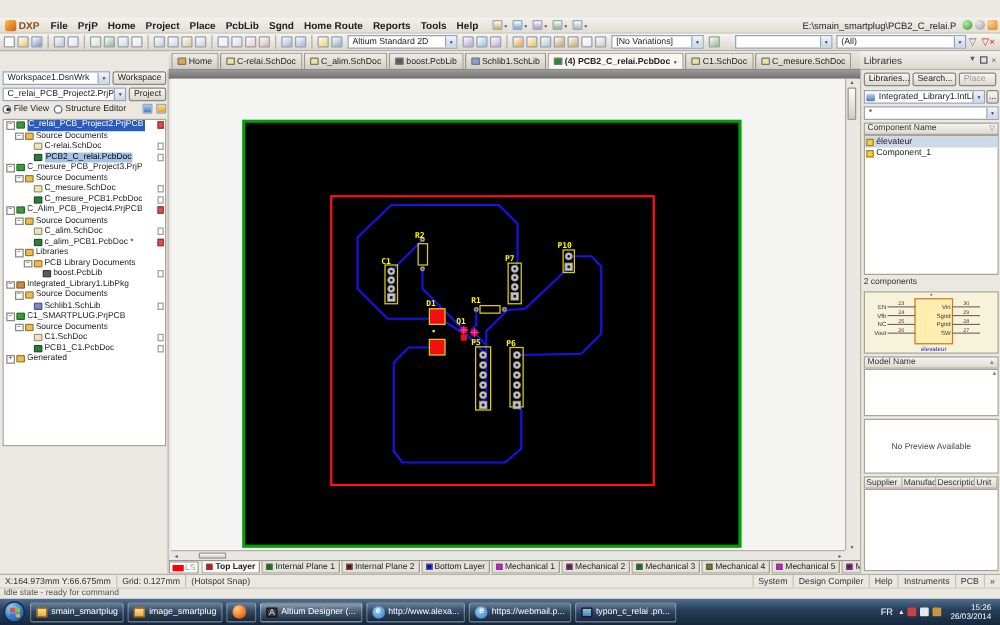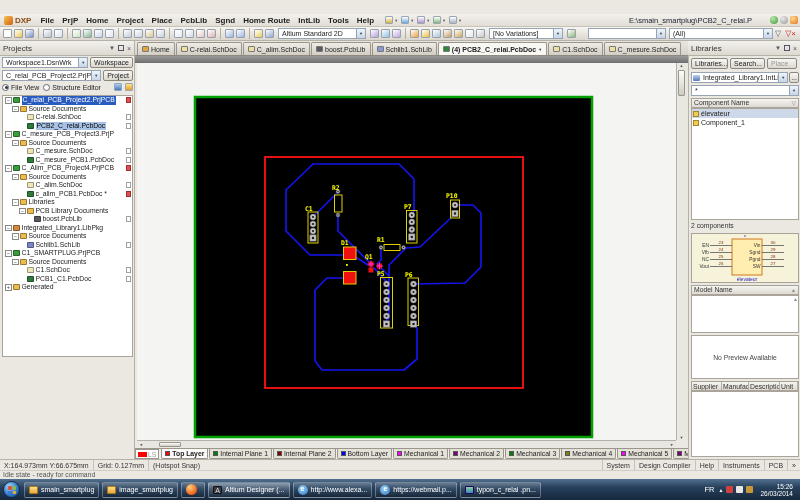--- a/index.html
+++ b/index.html
@@ -17,21 +17,21 @@
   .winbtn.close{background:linear-gradient(#f0a090,#c43c2c);color:#fff;width:28px;}
   
   #menubar{left:0;top:14px;width:800px;height:13px;background:linear-gradient(#f3f1ec,#e2ded6);
     border-bottom:1px solid #c6c2b8;display:flex;align-items:center;padding:0 2px;}
   .dxpicon{width:9px;height:9px;border-radius:2px;background:linear-gradient(135deg,#f8c050,#d06010);margin:0 2px;}
   .menu-dxp{color:#8a4a10;font-weight:bold;margin-right:5px;}
   .menu-item{padding:1px 4px;color:#222;cursor:default;}
   .mini-ico{width:8px;height:8px;border:1px solid #9aa6b4;border-radius:1px;margin-left:3px;display:inline-block;}
   .mini-arr{font-size:4px;color:#556;margin-left:1px;}
   #menu-right{margin-left:auto;display:flex;align-items:center;}
-  #menu-path{font-size:7.5px;color:#223;margin-right:16px;}
+  #menu-path{font-size:7.5px;color:#223;margin-right:3px;}
   .navdot{width:8px;height:8px;border-radius:50%;margin-left:2px;}
   
   #toolbar{left:0;top:27px;width:800px;height:14px;background:linear-gradient(#f6f5f1,#dbd7ce);
     border-bottom:1px solid #b6b2a8;display:flex;align-items:center;padding:0 2px;}
   .tbicon{width:9px;height:9px;border:1px solid #98a0ac;border-radius:1px;margin:0 1px;flex:none;}
   .tbsep{width:1px;height:11px;background:#b2aea4;margin:0 3px;flex:none;}
   .combo{position:relative;background:#fff;border:1px solid #96a4b4;height:11px;font-size:7px;
     line-height:9px;padding:0 12px 0 3px;white-space:nowrap;overflow:hidden;flex:none;}
   .combo .ca{position:absolute;right:0;top:0;width:9px;height:100%;background:linear-gradient(#eef4fa,#c8d6e8);
     border-left:1px solid #96a4b4;font-size:4px;text-align:center;line-height:9px;color:#345;}
@@ -141,21 +141,21 @@
     <span class="menu-dxp">DXP</span>
     <span style="display:flex;font-weight:bold;">
         <span class="menu-item">File</span>
         <span class="menu-item">PrjP</span>
         <span class="menu-item">Home</span>
         <span class="menu-item">Project</span>
         <span class="menu-item">Place</span>
         <span class="menu-item">PcbLib</span>
         <span class="menu-item">Sgnd</span>
         <span class="menu-item">Home Route</span>
-        <span class="menu-item">IntLib</span>
+        <span class="menu-item">Reports</span>
         <span class="menu-item">Tools</span>
         <span class="menu-item">Help</span>
       </span>
     <span style="display:flex;align-items:center;margin-left:4px;">
         <span class="mini-ico" style="background: linear-gradient(rgb(255, 255, 255), rgb(216, 176, 64));"></span>
         <span class="mini-arr">▼</span>
         <span class="mini-ico" style="background: linear-gradient(rgb(255, 255, 255), rgb(104, 168, 224));"></span>
         <span class="mini-arr">▼</span>
         <span class="mini-ico" style="background: linear-gradient(rgb(255, 255, 255), rgb(176, 144, 208));"></span>
         <span class="mini-arr">▼</span>
@@ -228,28 +228,20 @@
     <div class="combo" style="width:78px;margin:0 3px;">
       <span></span><span class="ca">▼</span>
     </div>
     <div class="combo" style="width:104px;">
       <span>(All)</span><span class="ca">▼</span>
     </div>
     <span class="funnel">▽</span>
     <span class="funnel red">▽×</span>
   </div>
 
-  <div class="abs" id="projects-header">
-    <span>Projects</span>
-    <span class="hdr-icons">
-      <span>▼</span>
-      <span style="display:inline-block;width:6px;height:6px;border:1px solid #556;"></span>
-      <span style="font-size:7px;">×</span>
-    </span>
-  </div>
   <div class="abs" id="doctabs">
       <div class="dtab">
         <span class="ticon" style="background: rgb(232, 164, 60);"></span>
         <span>Home</span>
       </div>
       <div class="dtab">
         <span class="ticon" style="background: rgb(240, 224, 160);"></span>
         <span>C-relai.SchDoc</span>
       </div>
       <div class="dtab">

